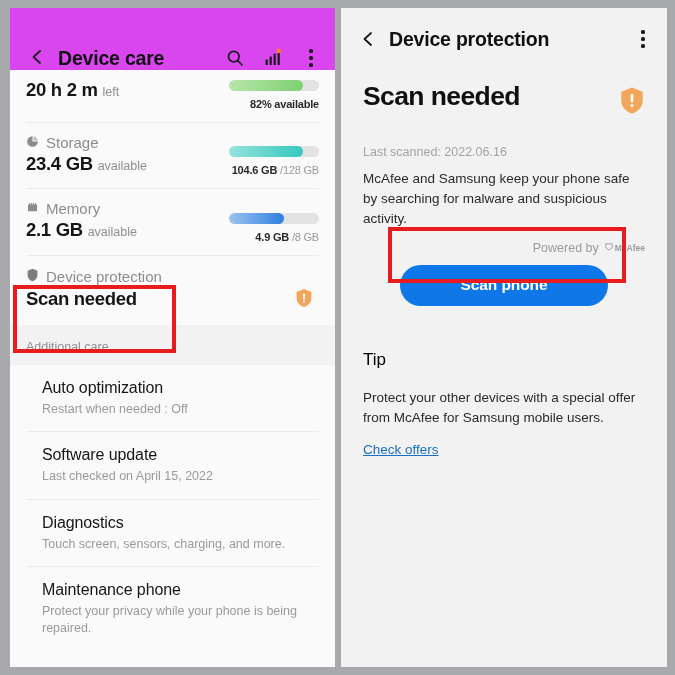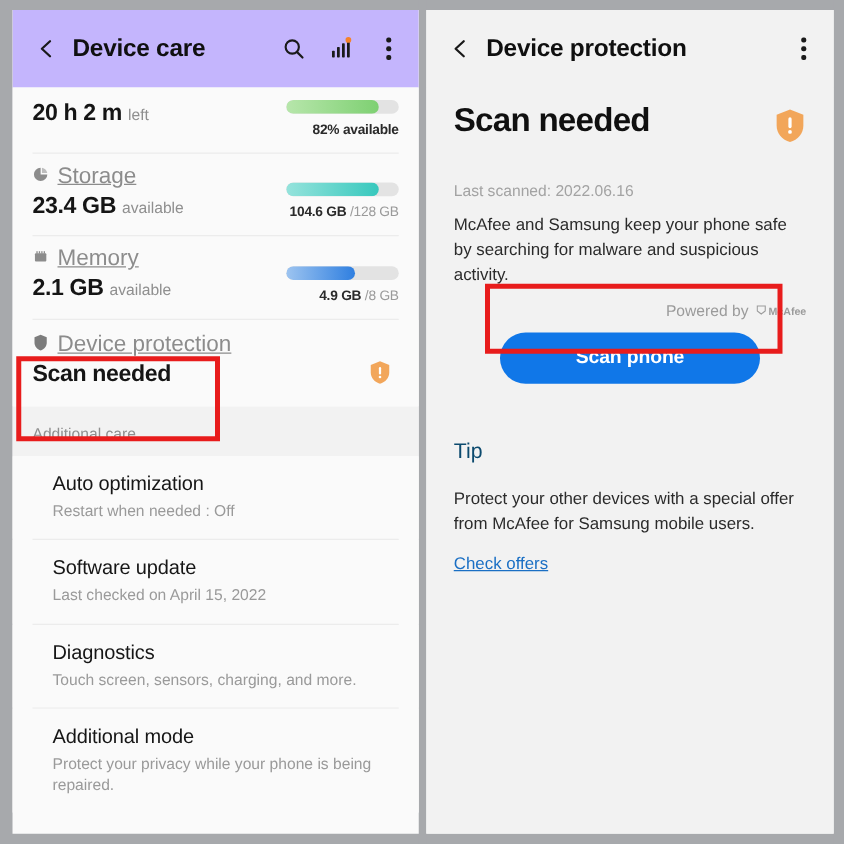--- a/index.html
+++ b/index.html
@@ -58,21 +58,21 @@
 
   
   .appbar {
     position: relative;
     height: 62px;
     display: flex;
     align-items: center;
     padding: 0 12px 0 14px;
     box-sizing: border-box;
   }
-  .appbar-left { background: #c4b5fd; }
+  .appbar-left { background: #d946ef; align-items: flex-end; }
   .appbar-right { background: #f2f2f2; }
 
   .back-icon {
     width: 26px; height: 26px;
     flex: 0 0 auto;
     display: flex; align-items: center; justify-content: center;
     margin-right: 8px;
   }
   .appbar-title {
     font-size: 19.5px;
@@ -122,27 +122,26 @@
   }
 
   .metric {
     position: relative;
     padding: 10px 16px 14px 16px;
     min-height: 52px;
     box-sizing: border-box;
   }
   .metric-label {
     display: flex;
-    align-items: flex-end;
+    align-items: center;
     gap: 7px;
-    font-size: 18px;
+    font-size: 15px;
     color: #8c8c8c;
     margin-bottom: 3px;
     height: 18px;
-    text-decoration: underline;
   }
   .metric-value {
     font-size: 18.5px;
     font-weight: bold;
     color: #151515;
     letter-spacing: -0.3px;
     line-height: 1.1;
   }
   .metric-value .sub {
     font-size: 12.5px;
@@ -307,21 +306,21 @@
     border: none;
     font-family: "Liberation Sans", sans-serif;
     cursor: pointer;
   }
   .redbox-right {
     left: 388px; top: 227px; width: 238px; height: 56px;
   }
 
   .tip-title {
     font-size: 17px;
-    color: #0c4a6e;
+    color: #000000;
     margin-top: 44px;
   }
   .tip-body {
     font-size: 13.5px;
     color: #2b2b2b;
     line-height: 1.5;
     margin-top: 18px;
   }
   .tip-link {
     display: inline-block;
@@ -482,21 +481,21 @@
       <div class="li-title">Software update</div>
       <div class="li-sub">Last checked on April 15, 2022</div>
     </div>
     <div class="hairline"></div>
     <div class="list-item">
       <div class="li-title">Diagnostics</div>
       <div class="li-sub">Touch screen, sensors, charging, and more.</div>
     </div>
     <div class="hairline"></div>
     <div class="list-item">
-      <div class="li-title">Additional mode</div>
+      <div class="li-title">Maintenance phone</div>
       <div class="li-sub">Protect your privacy while your phone is being repaired.</div>
     </div>
   </div>
 
 </div>
 
 <div class="panel-right">
 
   <div class="appbar appbar-right">
     <div class="back-icon">

